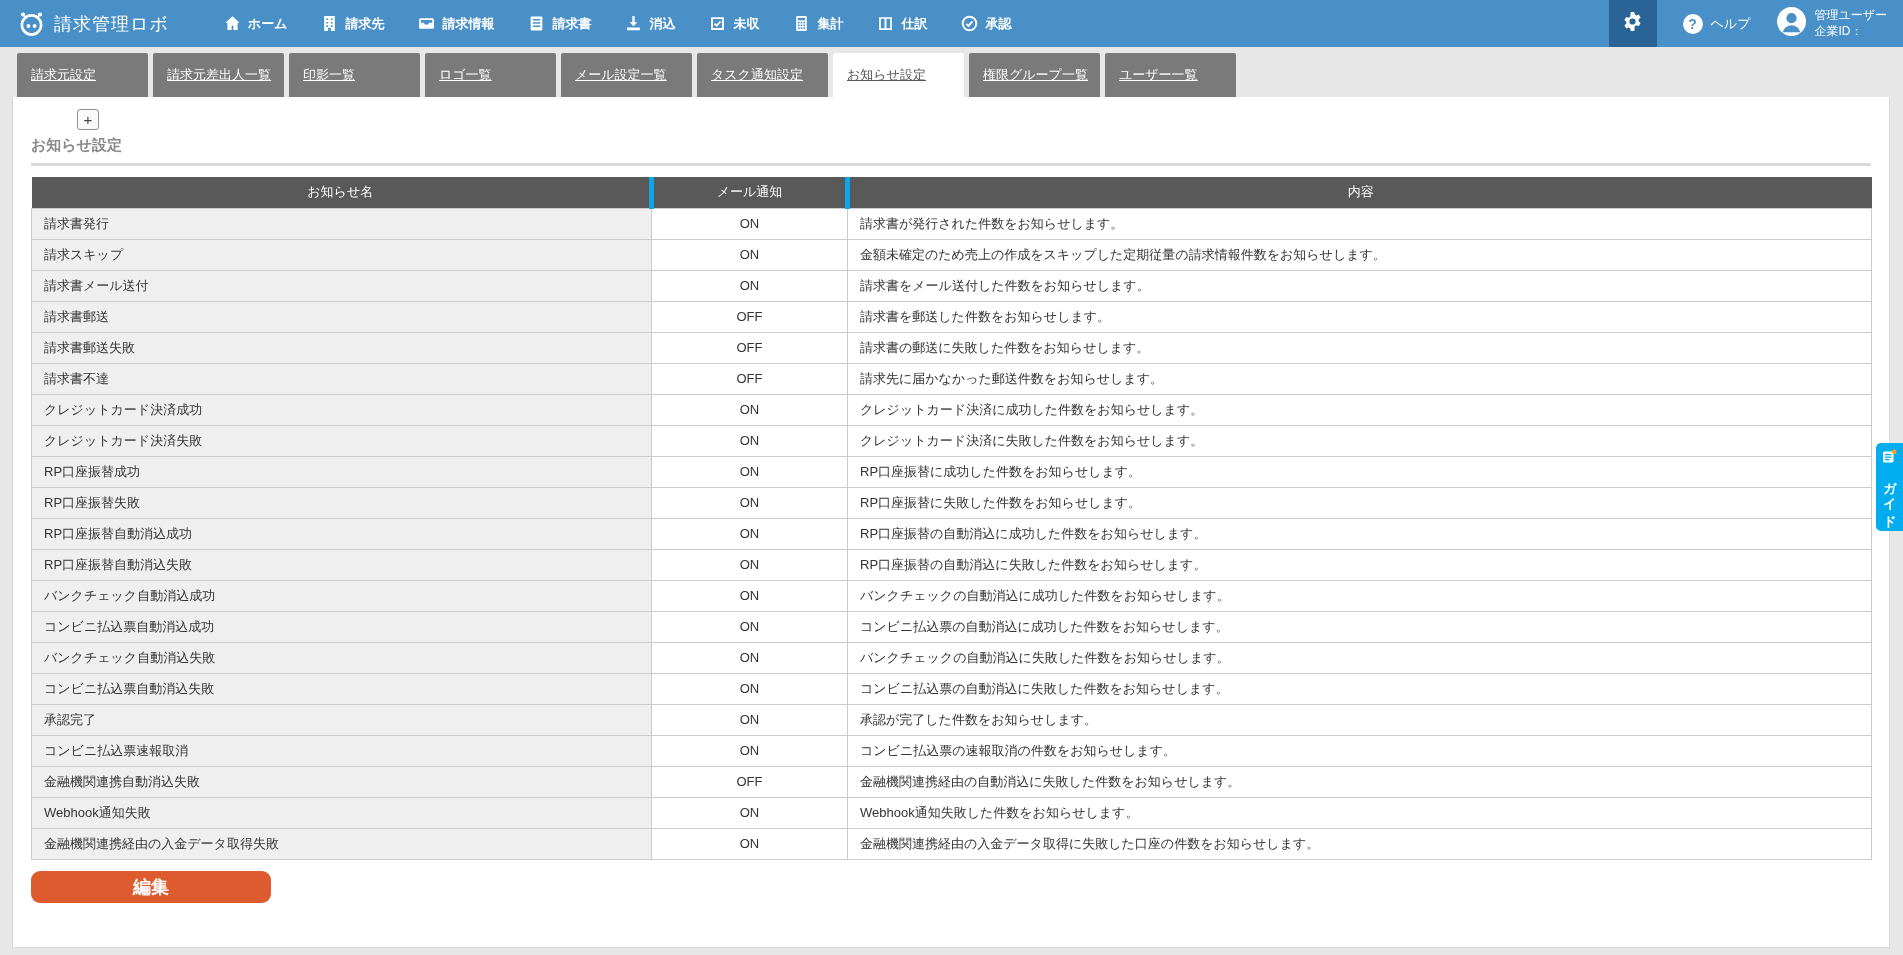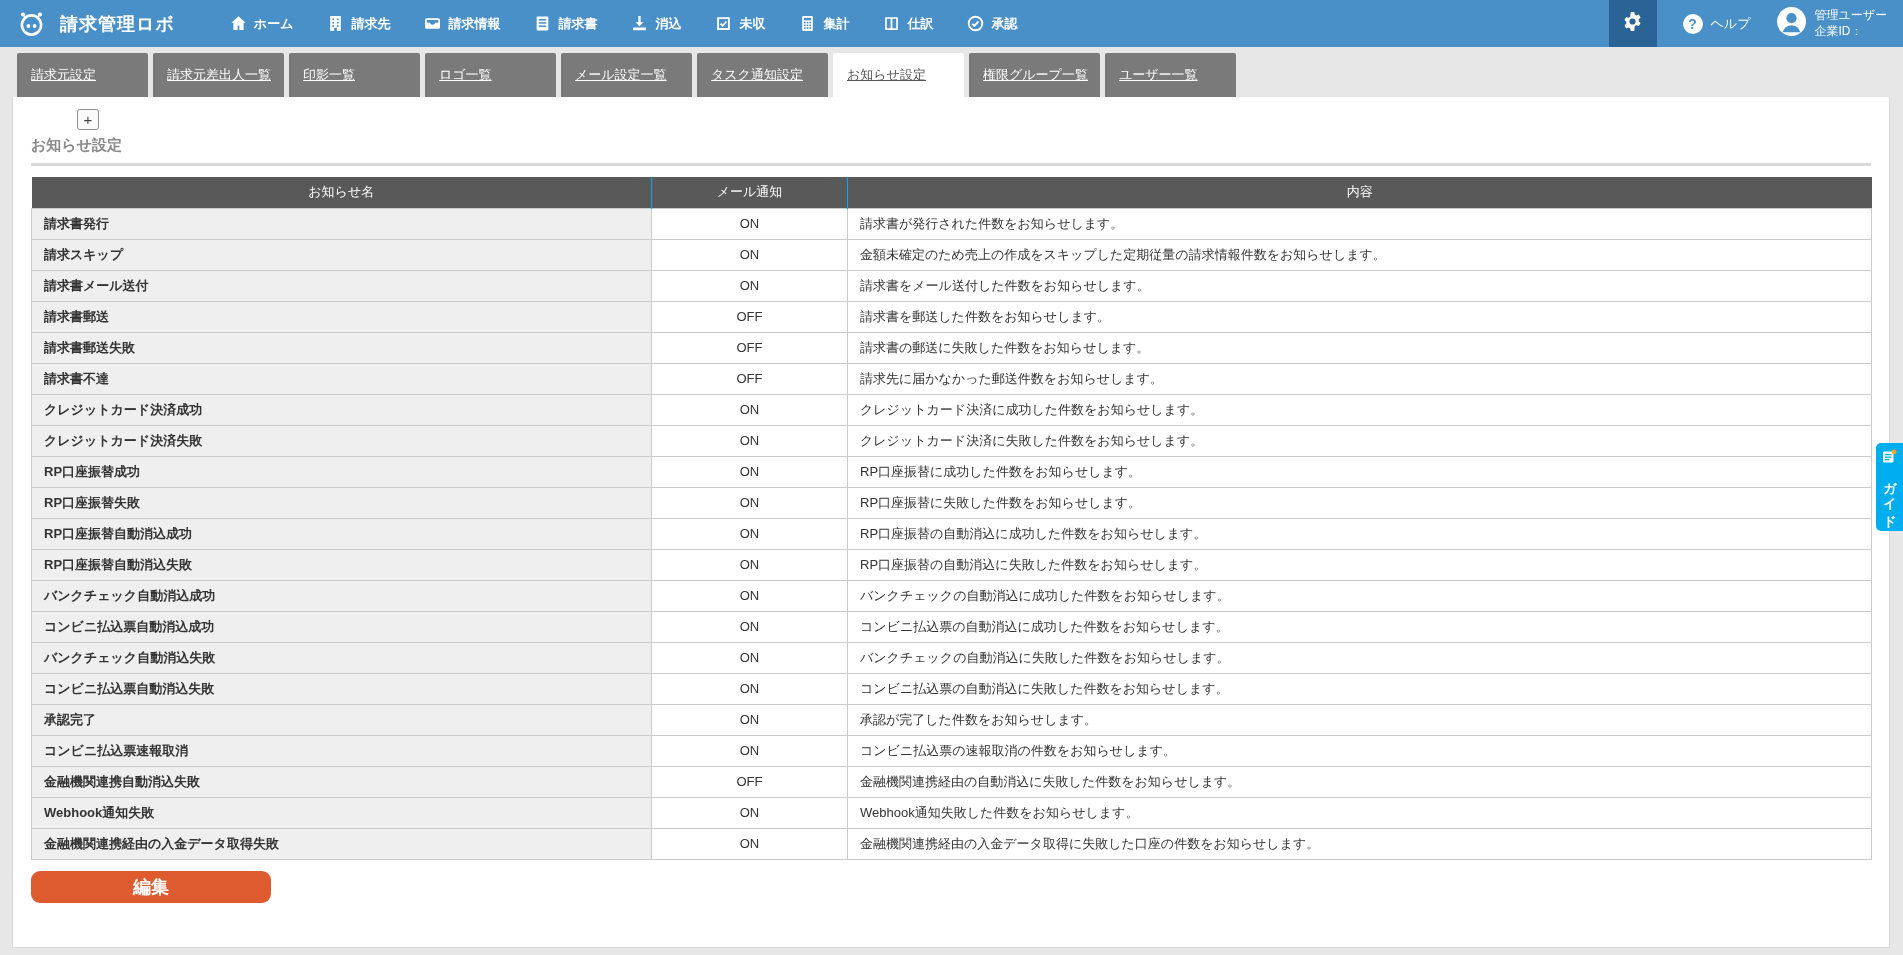--- a/index.html
+++ b/index.html
@@ -6,21 +6,21 @@
   html,body { width:1903px; height:955px; overflow:hidden; }
   body {
     font-family:"Liberation Sans","DejaVu Sans",sans-serif;
     background:#e7e7e7; position:relative; color:#333;
   }
   
   .nav {
     height:47px; background:#4a90c8; display:flex; align-items:center;
     color:#fff; padding-left:18px;
   }
-  .brand { display:flex; align-items:center; gap:15px; font-size:18px; font-weight:bold; letter-spacing:1px; cursor:pointer; }
+  .brand { display:flex; align-items:center; gap:9px; font-size:18px; font-weight:normal; letter-spacing:1px; cursor:pointer; }
   .brand svg { display:block; }
   .nav-items { display:flex; margin-left:38px; height:47px; }
   .nav-item {
     display:flex; align-items:center; gap:7px; padding:0 17px; height:47px;
     color:#fff; font-size:13px; font-weight:bold; text-decoration:none; cursor:pointer;
   }
   .nav-icon { width:17px; height:17px; display:inline-flex; }
   .nav-icon svg { width:17px; height:17px; }
   .nav-right { margin-left:auto; display:flex; align-items:center; height:47px; }
   .gear-btn { width:48px; height:47px; background:#2a6496; display:flex; align-items:center; justify-content:center; cursor:pointer; }
@@ -50,25 +50,25 @@
     border:1px solid #8f8f8f; border-radius:3px; font-size:15px; line-height:1;
     color:#444; cursor:pointer; display:block;
   }
   .page-title { font-size:15px; font-weight:bold; color:#8a8a8a; margin:6px 0 8px 0; }
   .title-divider { height:3px; background:#d9d9d9; border:none; margin-bottom:11px; }
   
   table { border-collapse:collapse; table-layout:fixed; width:1840px; font-size:13px; }
   col.c-name { width:620px; } col.c-mail { width:196px; } col.c-desc { width:1024px; }
   thead th {
     background:#595959; color:#fff; font-weight:normal; height:31px;
-    text-align:center; border-right:1px solid #0ea5e9;
+    text-align:center; border-right:5px solid #0ea5e9;
   }
   thead th:last-child { border-right:none; }
   tbody td { height:31px; border:1px solid #ccc; }
-  td.name  { background:#efefef; font-weight:bold; padding-left:12px; }
+  td.name  { background:#efefef; font-weight:normal; padding-left:12px; }
   td.mail  { text-align:center; }
   td.desc  { padding-left:12px; }
   
   .edit-btn {
     margin-top:11px; width:240px; height:32px; background:#dd5b2f; color:#fff;
     border:none; border-radius:9px; font-size:18px; font-weight:bold; cursor:pointer;
     font-family:"Liberation Sans","DejaVu Sans",sans-serif;
   }
   
   .guide-tab {

